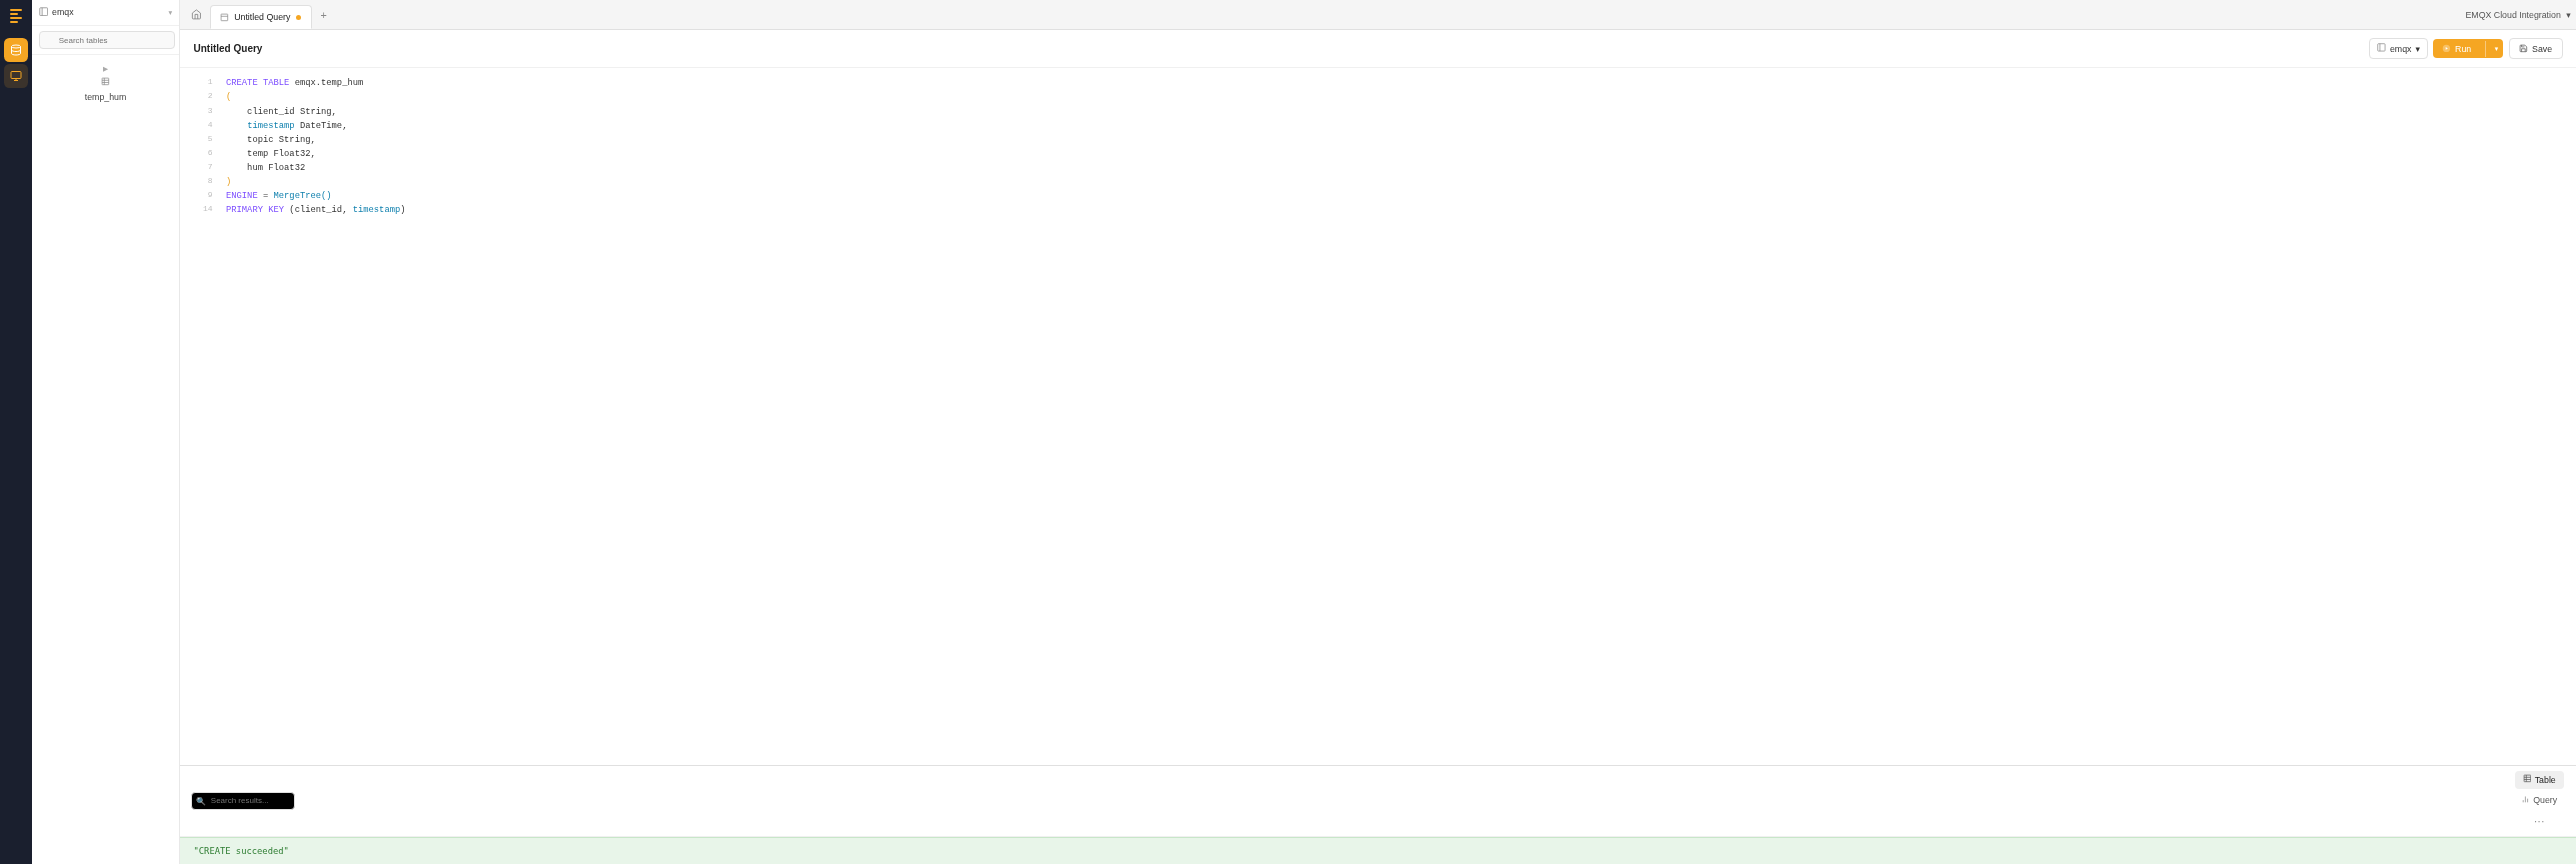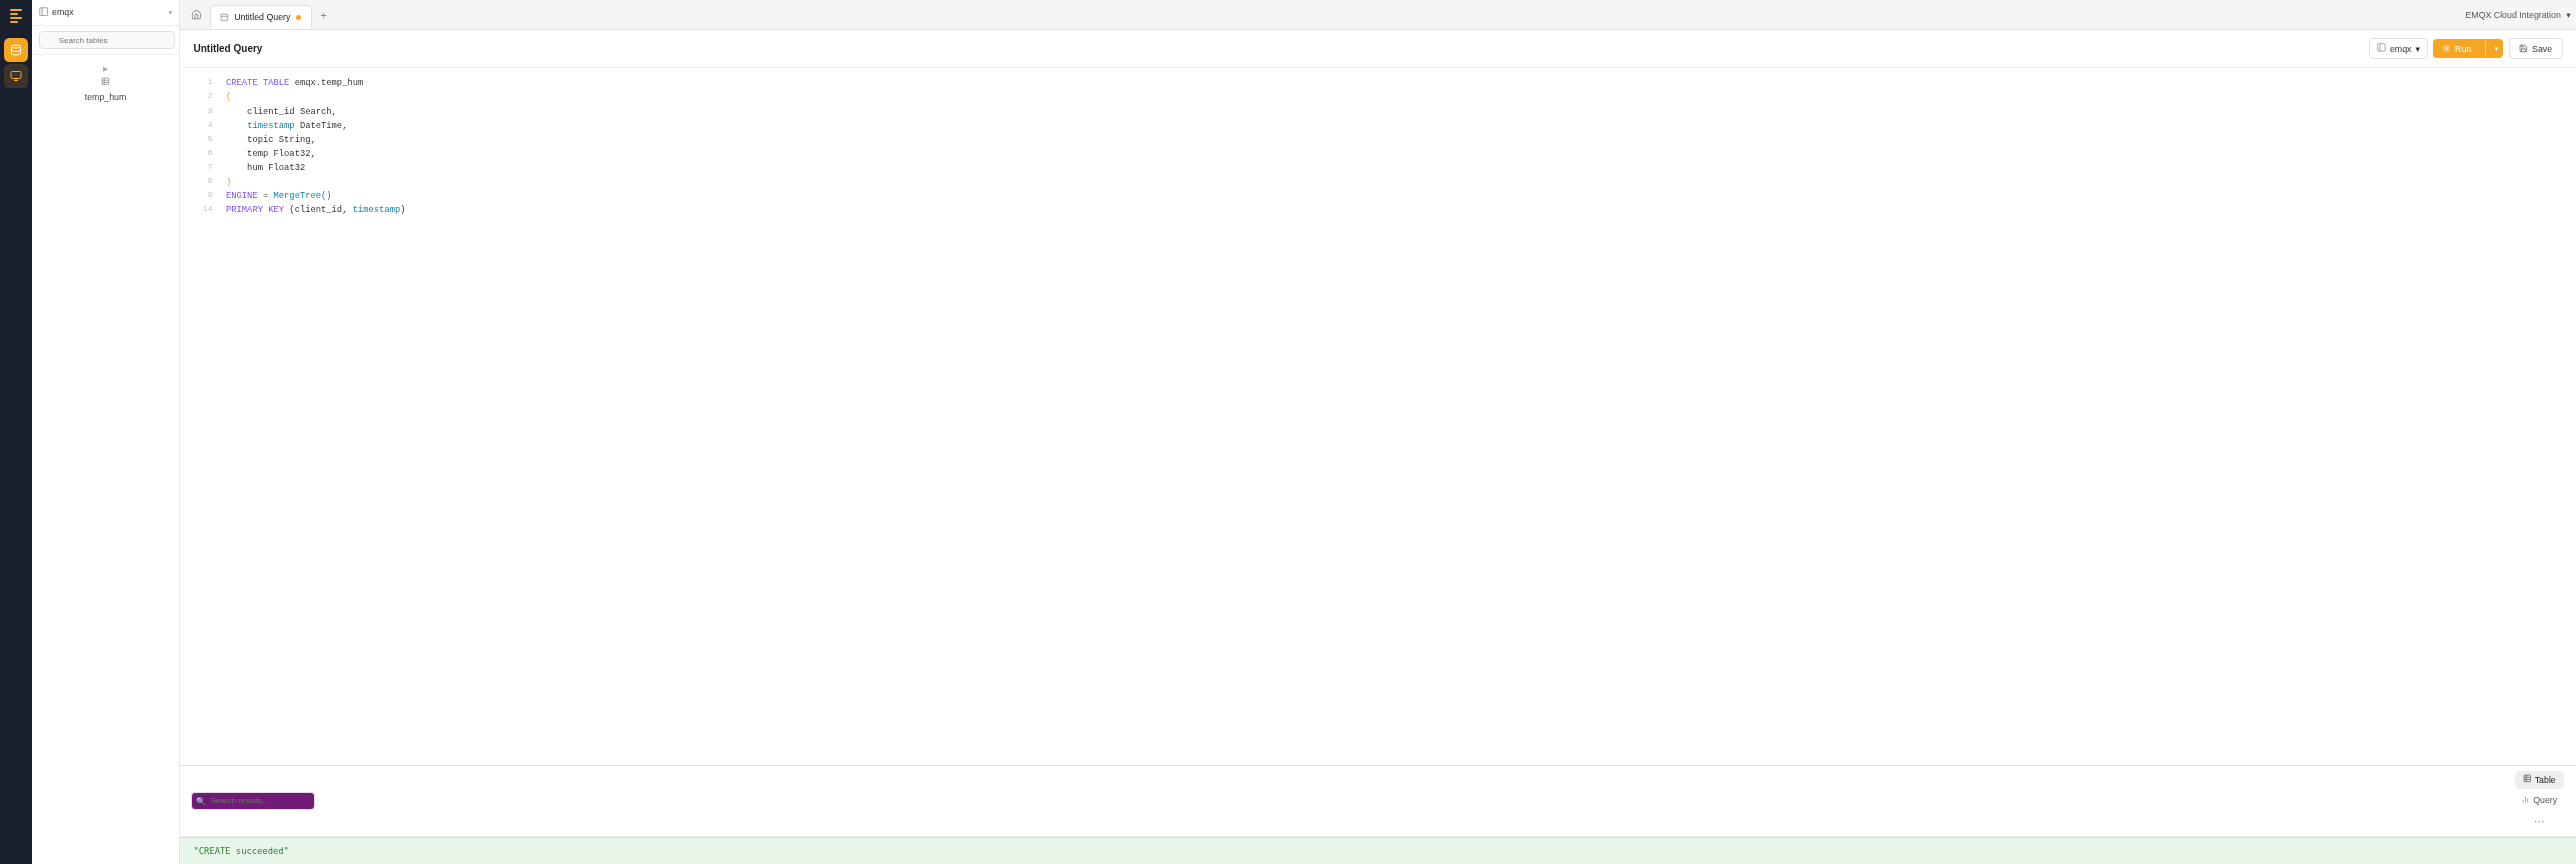--- a/index.html
+++ b/index.html
@@ -375,22 +375,22 @@
     .results-search-wrap {
       position: relative;
     }
     .results-search {
       border: 0.7px solid #e0e0e0;
       border-radius: 4px;
       padding: 3.4px 6.7px 3.4px 19px;
       font-size: 8px;
       color: #999;
       outline: none;
-      background: #701a75;
-      width: 124px;
+      background: #000000;
+      width: 104px;
     }
     .results-search-icon {
       position: absolute;
       left: 5.4px;
       top: 50%;
       transform: translateY(-50%);
       color: #bbb;
       font-size: 8px;
       pointer-events: none;
     }
@@ -577,21 +577,21 @@
       <div class="code-line">
         <span class="line-number">1</span>
         <span class="code-content"><span class="kw">CREATE TABLE</span> emqx.temp_hum</span>
       </div>
       <div class="code-line">
         <span class="line-number">2</span>
         <span class="code-content"><span style="color:#e8a020">(</span></span>
       </div>
       <div class="code-line">
         <span class="line-number">3</span>
-        <span class="code-content">    client_id Search,</span>
+        <span class="code-content">    client_id String,</span>
       </div>
       <div class="code-line">
         <span class="line-number">4</span>
         <span class="code-content">    <span class="kw2">timestamp</span> DateTime,</span>
       </div>
       <div class="code-line">
         <span class="line-number">5</span>
         <span class="code-content">    topic String,</span>
       </div>
       <div class="code-line">

